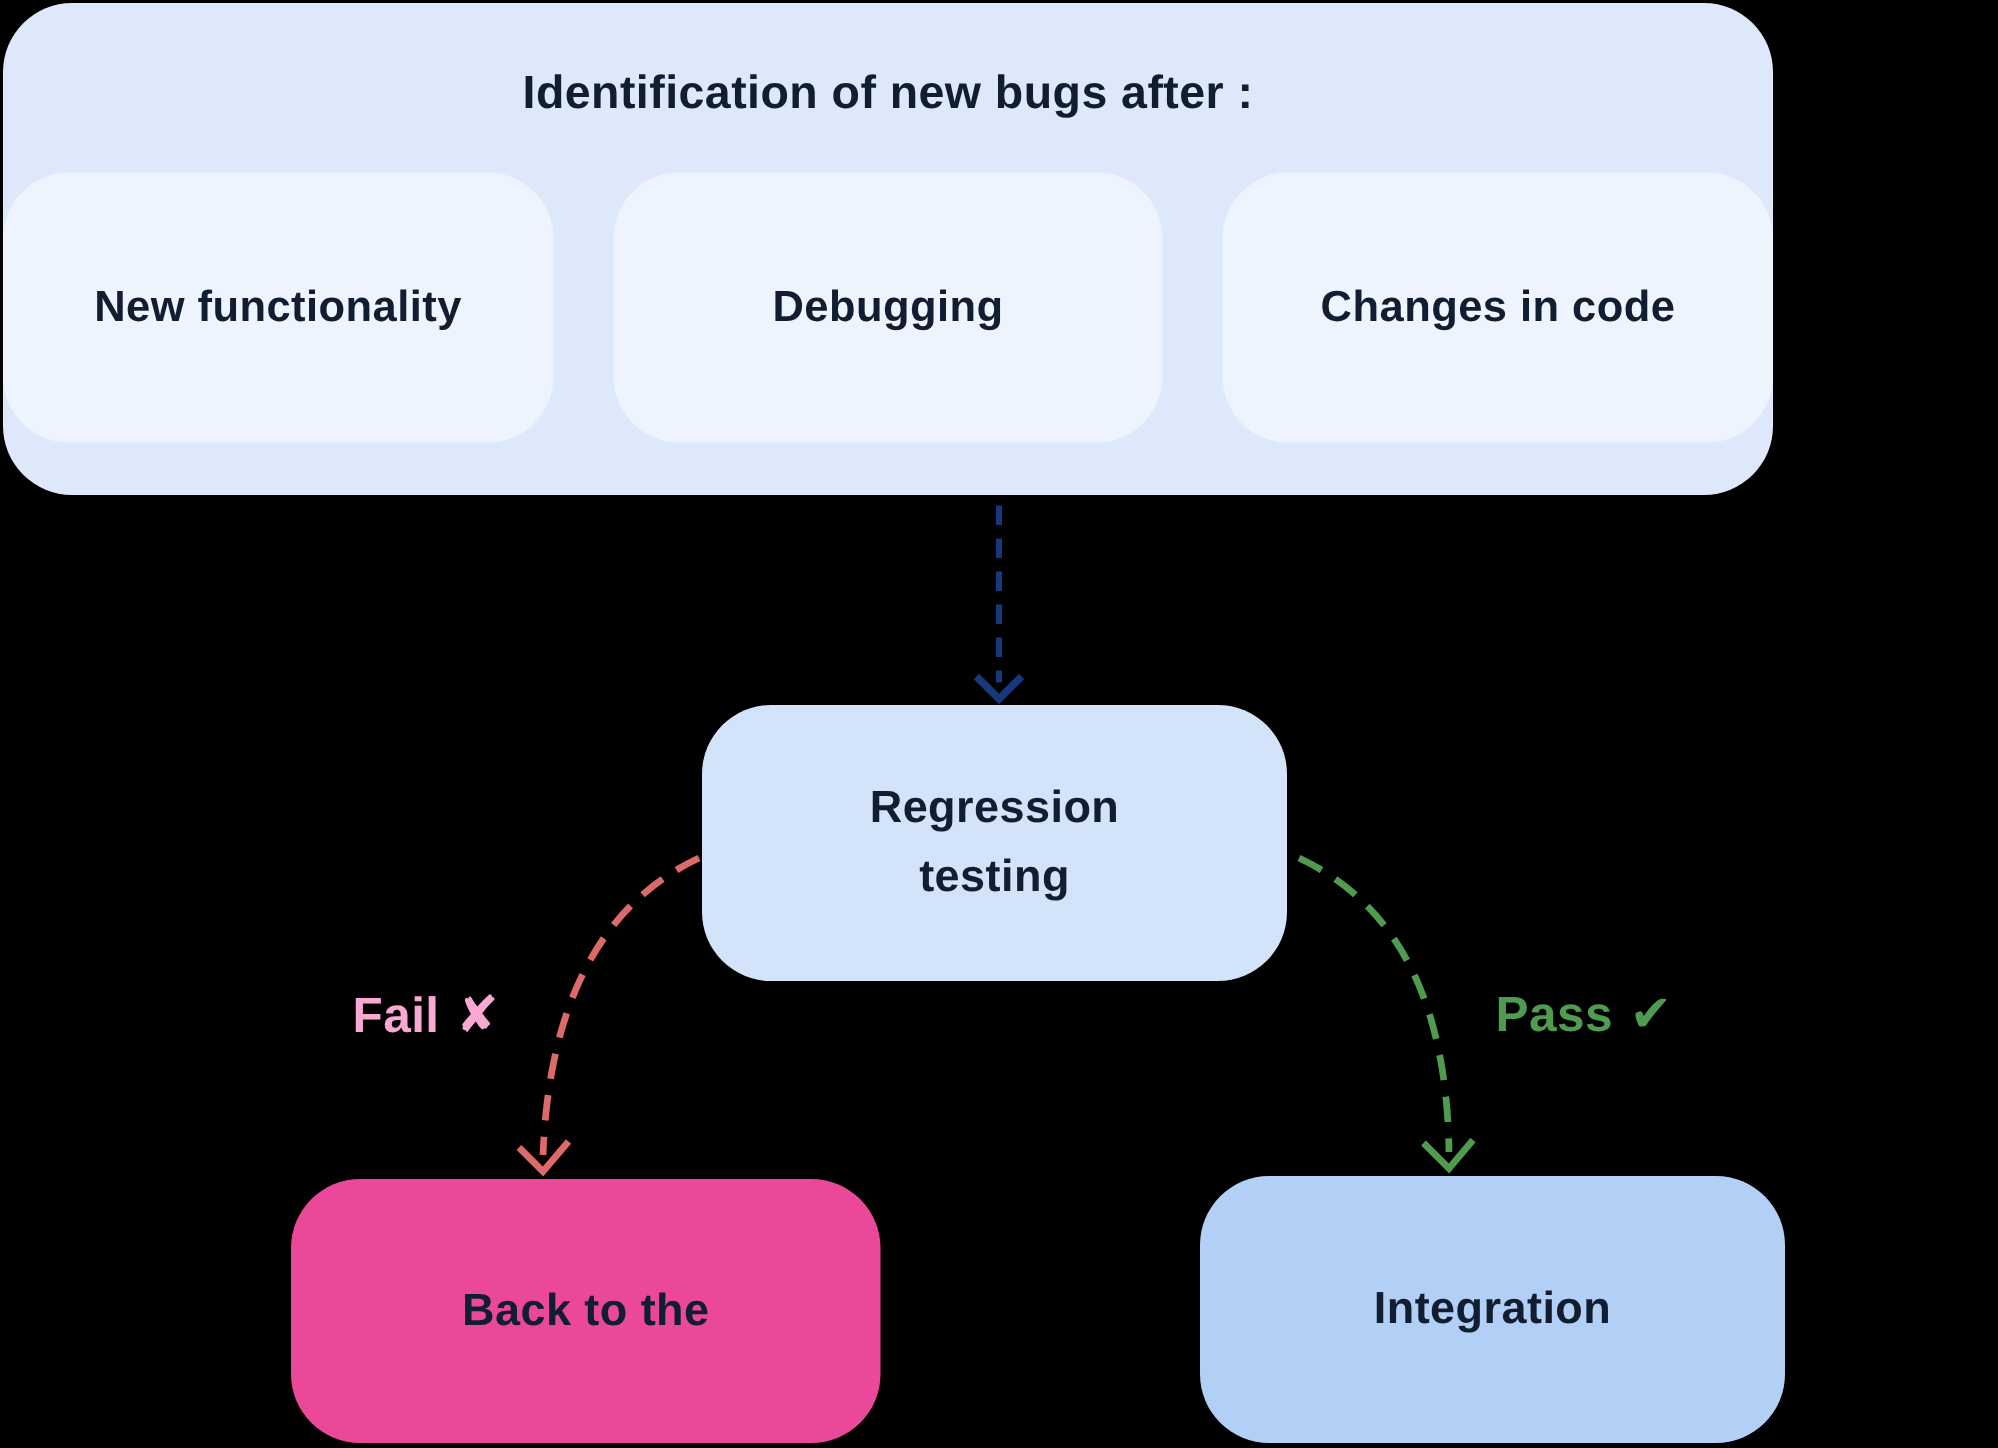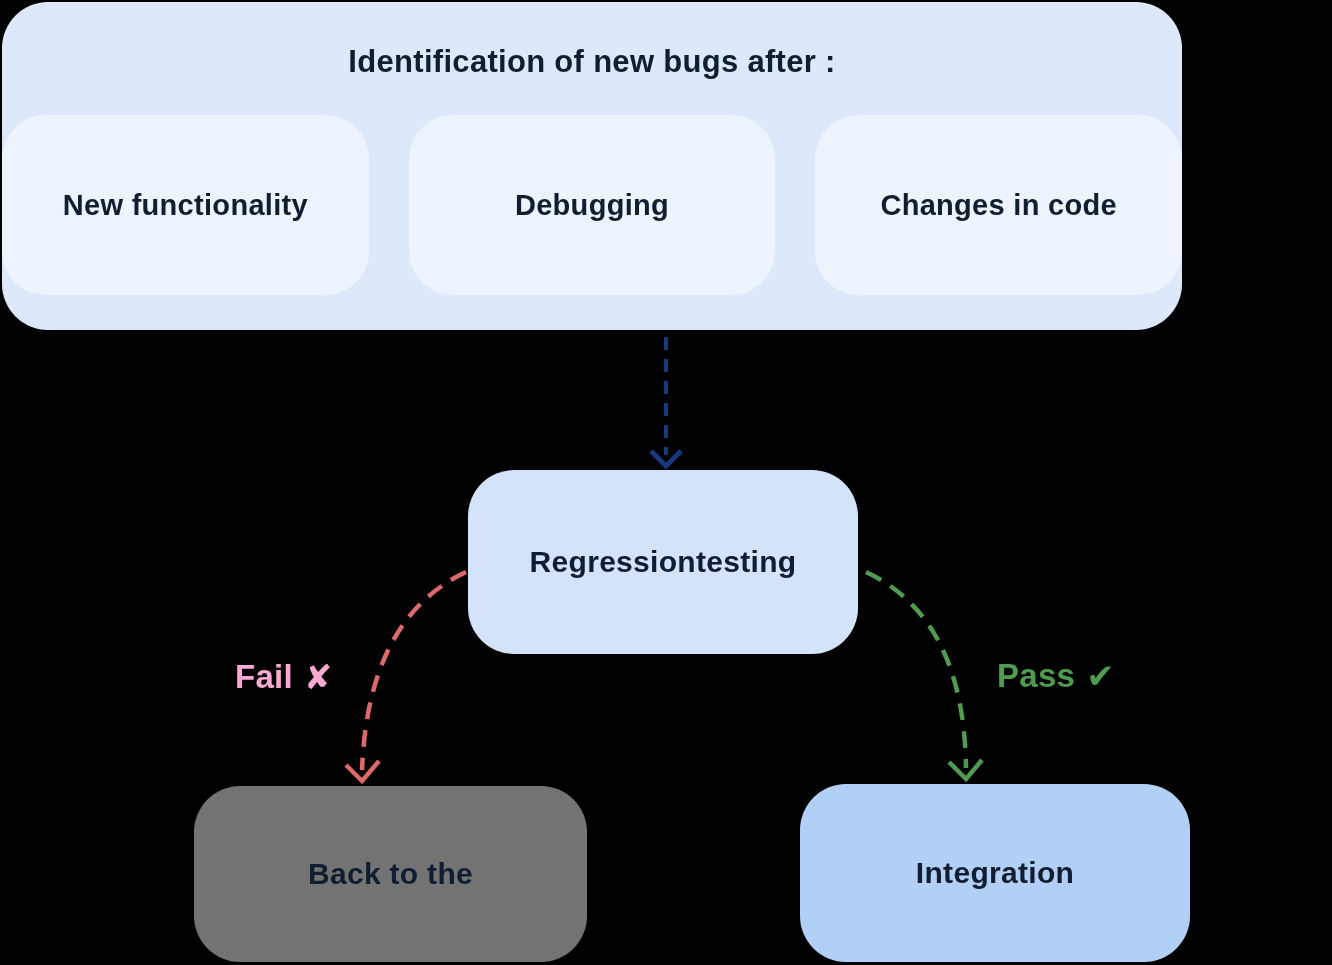--- a/index.html
+++ b/index.html
@@ -27,21 +27,21 @@
   .panel-item {
     width: 390px; height: 180px;
     border-radius: 44px;
     display: flex; align-items: center; justify-content: center;
     font-size: 29px; font-weight: 700;
     letter-spacing: 0.3px;
   }
   .node {
     position: absolute;
     border-radius: 46px;
-    display: flex; flex-direction: row;
+    display: flex; flex-direction: column;
     align-items: center; justify-content: center;
     font-size: 30px; font-weight: 700;
     line-height: 46px; text-align: right;
     letter-spacing: 0.3px;
     box-sizing: border-box;
   }
   #regression-node { left: 468px; top: 470px; width: 390px; height: 184px; }
   #back-node       { left: 194px; top: 786px; width: 393px; height: 176px; }
   #integration-node{ left: 800px; top: 784px; width: 390px; height: 178px; }
   .branch-label {
@@ -99,18 +99,18 @@
 
 <div class="branch-label" id="fail-label" style="color: #f9a8d4;">
   <span>Fail</span>
   <span class="branch-icon">✘</span>
 </div>
 <div class="branch-label" id="pass-label" style="color: rgb(79, 155, 80);">
   <span>Pass</span>
   <span class="branch-icon">✔</span>
 </div>
 
-<div class="node" id="back-node" style="background: #737373; color: rgb(17, 29, 49);">
+<div class="node" id="back-node" style="background: #ec4899; color: rgb(17, 29, 49);">
   <span>Back to the</span>
 </div>
 <div class="node" id="integration-node" style="background: rgb(178, 208, 245); color: rgb(17, 29, 49);">
   <span>Integration</span>
 </div>
 
 </body></html>

